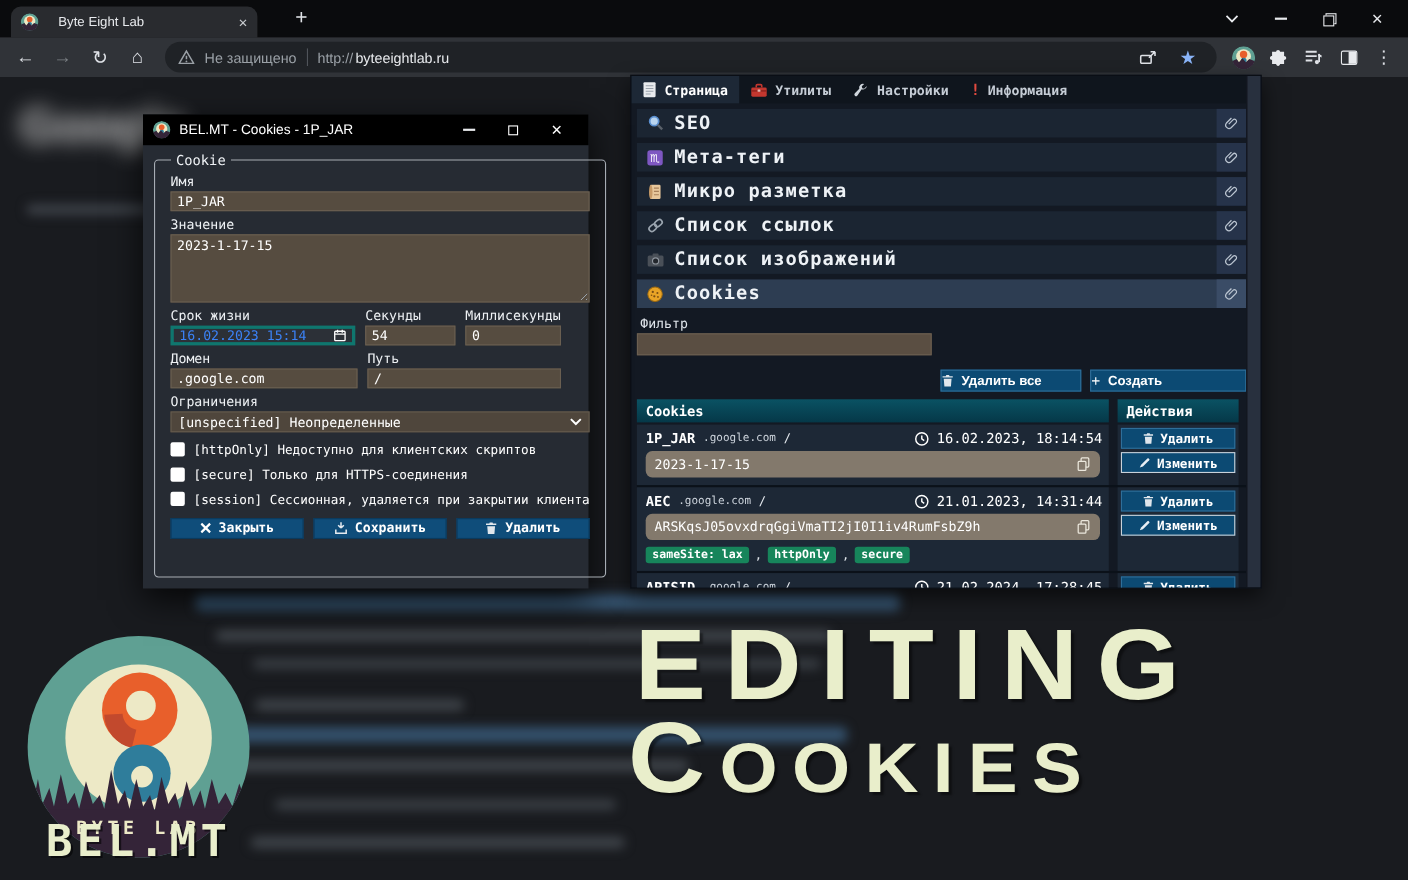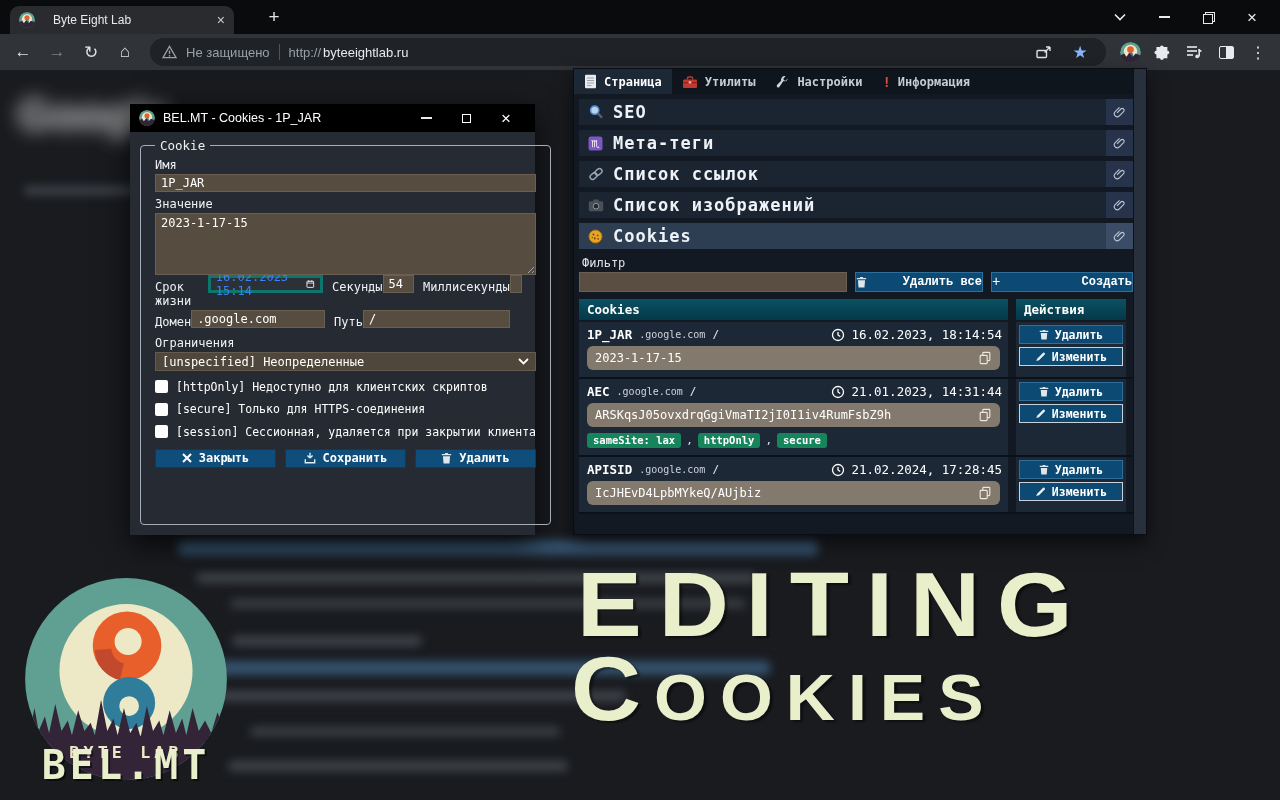--- a/index.html
+++ b/index.html
@@ -67,21 +67,21 @@
   .dlabel { display:block; color:#eef1f4; font-size:12px; margin:5px 0 2px; }
   .dinput { width:100%; height:18px; background:#564c40; border:1px solid #6a5f51; color:#fff;
             font-family:inherit; font-size:12px; padding:0 5px; display:block; }
   .dtextwrap { position:relative; }
   .dtext { width:100%; height:62px; background:#564c40; border:1px solid #6a5f51; color:#fff;
            font-family:inherit; font-size:12px; padding:2px 5px; resize:none; display:block; }
   .resize-grip { position:absolute; right:2px; bottom:2px; width:9px; height:9px;
                  background:repeating-linear-gradient(135deg, transparent 0 2px, #9aa2ab 2px 3px);
                  clip-path:polygon(100% 0, 100% 100%, 0 100%); }
   .drow { display:flex; gap:9px; }
-  .dcol { display:flex; flex-direction:row; }
+  .dcol { display:flex; flex-direction:column; }
   .dtfield { height:18px; background:#2c3037; border:3px solid #0f766e; color:#3b82f6; font-size:12px;
              display:flex; align-items:center; padding:0 5px; gap:4px; }
   .dtfield .sp { flex:1; }
   .dselect { width:100%; height:19px; background:#4f463c; border:1px solid #645a4d; color:#fff;
              font-size:12px; display:flex; align-items:center; padding:0 6px; margin-top:1px; }
   .dselect .sp { flex:1; }
   .cbrow { display:flex; align-items:center; gap:8px; margin-top:8.5px; }
   .cbox { width:13px; height:13px; background:#fff; border-radius:2px; flex:0 0 auto; }
   .cblabel { color:#fff; font-size:11.5px; white-space:nowrap; }
   .dbtnrow { display:flex; gap:9px; margin-top:10px; }
@@ -102,22 +102,22 @@
   .psec.active { background:#2d3d52; }
   .psec .sicon { width:17px; margin-left:8px; display:flex; justify-content:center; }
   .psec .slabel { font-size:17px; font-weight:bold; color:#eef2f6; letter-spacing:1px; margin-left:9px; }
   .clipbox { margin-left:auto; width:27px; height:26px; background:#26334a; display:flex; align-items:center; justify-content:center; }
   .psec.active .clipbox { background:#3a4c66; }
   .pfilter { padding:1px 13px 0 5px; }
   .pflabel { color:#dfe4ea; font-size:12px; margin:1px 0 2px 3px; }
   .pfrow { display:flex; gap:8px; }
   .pfinput { width:268px; height:20px; background:#5a4e42; border:1px solid #6b5f51; color:#fff;
              font-family:inherit; font-size:12px; padding:0 5px; }
-  .pbtn { height:20px; background:#0c4a73; border:1px solid #2f6e99; color:#fff; font-family:Liberation Mono, monospace;
-          font-size:12px; font-weight:bold; display:flex; align-items:center; justify-content:space-between; gap:7px; }
+  .pbtn { height:20px; background:#0c4a73; border:1px solid #2f6e99; color:#fff; font-family:Liberation Sans, sans-serif;
+          font-size:12px; font-weight:bold; display:flex; align-items:center; justify-content:flex-start; gap:7px;margin-top:33px; }
   .pbtn.da { width:128px; }
   .pbtn.cr { flex:1; }
   .pthead { margin-top:7px; padding-left:5px; display:grid; grid-template-columns:429px 110px; column-gap:8px; }
   .th { height:21px; background:linear-gradient(#0a5263,#053848); color:#fff; font-weight:bold;
         font-size:12.5px; display:flex; align-items:center; padding-left:8px; }
   .crows { margin-top:2px; padding-left:5px; }
   .crow { display:grid; grid-template-columns:429px 110px; column-gap:8px; border-bottom:2px solid #0b1119; }
   .ccell { background:#1d2836; padding-top:2px; }
   .acell { background:#1d2836; padding:3px 3px 0 3px; display:flex; flex-direction:column; gap:3px; }
   .cname-line { height:21px; display:flex; align-items:center; padding:0 6px 0 8px; gap:7px; color:#fff; }
@@ -440,20 +440,39 @@
         </span>
       <span class="slabel">Мета-теги</span>
       <span class="clipbox">
           <svg width="13" height="14" viewBox="0 0 16 16">
             <path d="M5 9 l4.7-4.7 a2.3 2.3 0 0 1 3.3 3.3 L7.6 13 a3.7 3.7 0 0 1 -5.2-5.2 L8 2.2" fill="none" stroke="#bac4d0" stroke-width="1.4"></path>
           </svg>
         </span>
     </div>
     <div class="psec">
       <span class="sicon">
+          <svg width="13" height="15" viewBox="0 0 13 15">
+            <rect x="2" y="1" width="9.5" height="13" rx="1.2" fill="#e7c79b"></rect>
+            <ellipse cx="2.6" cy="7.5" rx="1.6" ry="6.5" fill="#c79a67"></ellipse>
+            <g stroke="#a8805a" stroke-width="1">
+              <line x1="5.5" y1="4" x2="10" y2="4"></line>
+              <line x1="5.5" y1="7" x2="10" y2="7"></line>
+              <line x1="5.5" y1="10" x2="10" y2="10"></line>
+            </g>
+          </svg>
+        </span>
+      <span class="slabel">Микро разметка</span>
+      <span class="clipbox">
+          <svg width="13" height="14" viewBox="0 0 16 16">
+            <path d="M5 9 l4.7-4.7 a2.3 2.3 0 0 1 3.3 3.3 L7.6 13 a3.7 3.7 0 0 1 -5.2-5.2 L8 2.2" fill="none" stroke="#bac4d0" stroke-width="1.4"></path>
+          </svg>
+        </span>
+    </div>
+    <div class="psec">
+      <span class="sicon">
           <svg width="16" height="16" viewBox="0 0 16 16">
             <g fill="none" stroke="#9aa4ae" stroke-width="1.5" transform="rotate(-40 8 8)">
               <rect x="1" y="5.5" width="7.5" height="5" rx="2.5"></rect>
               <rect x="7.5" y="5.5" width="7.5" height="5" rx="2.5"></rect>
             </g>
           </svg>
         </span>
       <span class="slabel">Список ссылок</span>
       <span class="clipbox">
           <svg width="13" height="14" viewBox="0 0 16 16">

